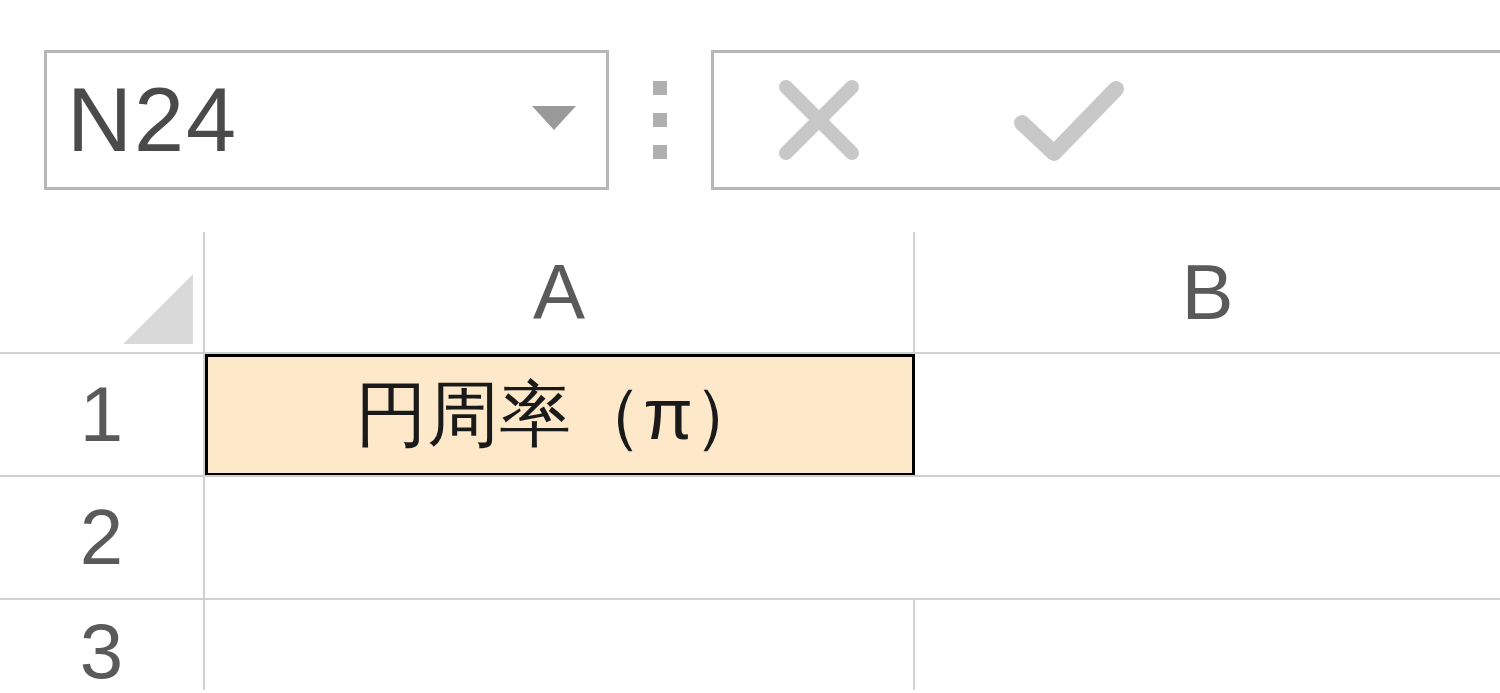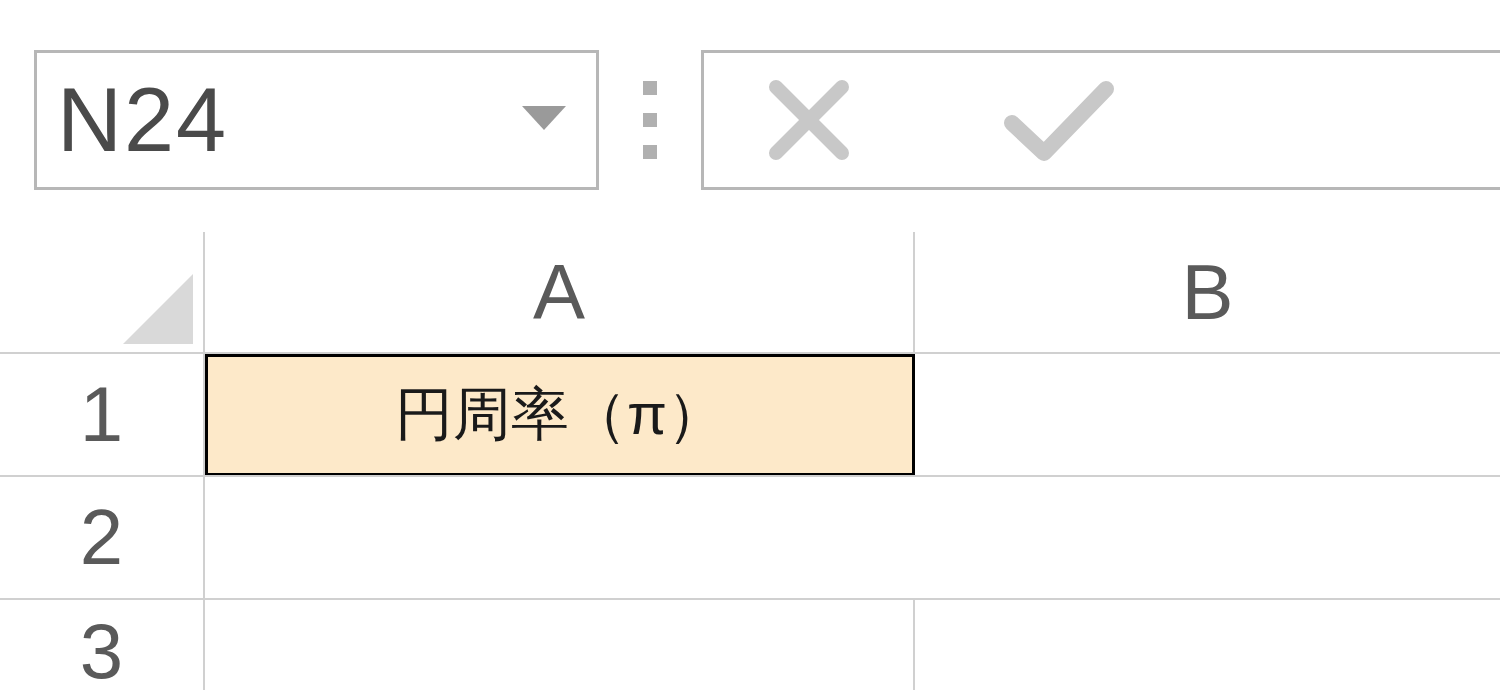--- a/index.html
+++ b/index.html
@@ -10,21 +10,21 @@
     height: 693px;
     background: #ffffff;
     font-family: "Meiryo", "MS PGothic", "Arial", sans-serif;
     overflow: hidden;
   }
 
   
   .formula-bar {
     position: absolute;
     top: 50px;
-    left: 34px;
+    left: 44px;
     right: 0;
     height: 140px;
     display: flex;
     align-items: center;
     gap: 40px;
   }
 
   .name-box {
     width: 565px;
     height: 140px;
@@ -123,21 +123,21 @@
     justify-content: center;
     font-size: 78px;
     color: #5a5a5a;
     background: #ffffff;
   }
   .cell {
     border-right: 2px solid #d0d0d0;
     display: flex;
     align-items: center;
     justify-content: center;
-    font-size: 58px;
+    font-size: 72px;
     color: #1a1a1a;
     background: #ffffff;
   }
   .cell.col-A { width: 710px; }
   .cell.col-B { flex: 1; border-right: none; }
 
   
   .hi {
     background: #fde9c9 !important;
   }

